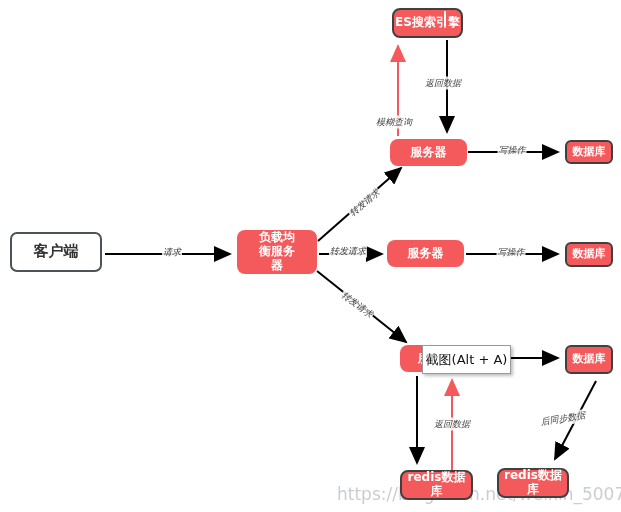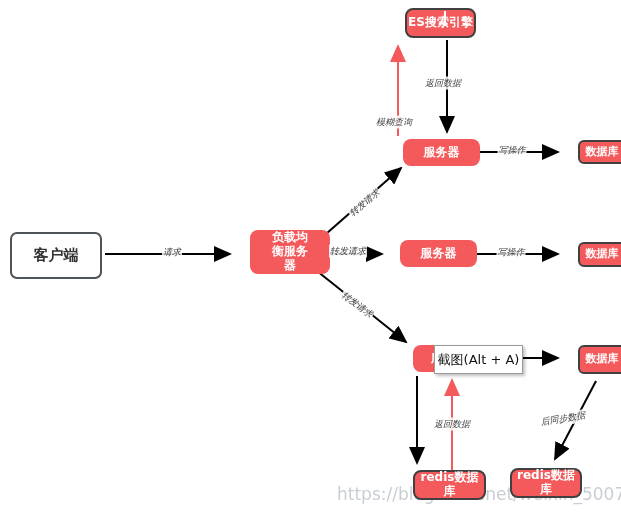--- a/index.html
+++ b/index.html
@@ -1,21 +1,21 @@
 <!DOCTYPE html>
 <html><head>
 <meta charset="utf-8">
 <style>
   html,body{margin:0;padding:0;}
   body{font-family:"DejaVu Sans","Liberation Sans",sans-serif;}
   .stage{position:relative;width:621px;height:512px;background:#ffffff;overflow:hidden;}
   .stage svg.edges{position:absolute;left:0;top:0;z-index:1;}
   .node{position:absolute;display:flex;align-items:center;justify-content:center;
         text-align:center;box-sizing:border-box;z-index:3;line-height:1.15;}
-  .node-red{background:#f4595b;color:#ffffff;font-weight:bold;border-radius:8px;margin-left:13px;}
+  .node-red{background:#f4595b;color:#ffffff;font-weight:bold;border-radius:8px;}
   .bordered{border:2px solid #404040;}
   .node-client{background:#ffffff;border:2px solid #4d5358;border-radius:7px;
         color:#333333;font-weight:bold;font-size:15px;}
   .edge-label{position:absolute;z-index:4;font-size:9px;font-style:italic;color:#3e3e3e;
         background:rgba(255,255,255,0.85);padding:0 1px;white-space:nowrap;
         transform:translate(-50%,-50%);}
   .tooltip{position:absolute;z-index:6;background:#ffffff;border:1px solid #9a9a9a;
         box-shadow:2px 2px 3px rgba(0,0,0,0.25);color:#111;font-size:13px;
         display:flex;align-items:center;justify-content:center;white-space:nowrap;}
   .watermark{position:absolute;z-index:2;color:#c9ced4;font-size:17px;white-space:nowrap;}
@@ -56,21 +56,21 @@
 
     <line x1="417" y1="376" x2="417" y2="463" stroke="#000" stroke-width="2" marker-end="url(#ab)"></line>
 
     <line x1="452" y1="470" x2="452" y2="380" stroke="#f4595b" stroke-width="2" marker-end="url(#ar)"></line>
 
     <line x1="596" y1="381" x2="555" y2="459" stroke="#000" stroke-width="2" marker-end="url(#ab)"></line>
   </svg>
 
   <div class="watermark" style="left:337px;top:484px;">https://blog.csdn.net/weixin_50074995</div>
 
-  <div class="node node-client" style="left:10px;top:232px;width:92px;height:47px;">客户端</div>
+  <div class="node node-client" style="left:10px;top:232px;width:92px;height:40px;">客户端</div>
 
   <div class="node node-red" style="left:237px;top:230px;width:80px;height:44px;font-size:12px;padding:2px 22px;">负载均衡服务器</div>
 
   <div class="node node-red bordered" style="left:392px;top:8px;width:71px;height:30px;font-size:12px;">ES搜索引擎</div>
 
   <div class="node node-red" style="left:390px;top:139px;width:77px;height:27px;font-size:12px;">服务器</div>
 
   <div class="node node-red" style="left:387px;top:240px;width:77px;height:27px;font-size:12px;">服务器</div>
 
   <div class="node node-red" style="left:400px;top:345px;width:72px;height:27px;font-size:12px;">服务器</div>
@@ -98,17 +98,17 @@
   <div class="edge-label" style="left:511px;top:252px;">写操作</div>
 
   <div class="edge-label" style="left:394px;top:89px;margin-top:33px;">模糊查询</div>
 
   <div class="edge-label" style="left:443px;top:83px;">返回数据</div>
 
   <div class="edge-label" style="left:452px;top:424px;">返回数据</div>
 
   <div class="edge-label" style="left:563px;top:419px;transform:translate(-50%,-50%) rotate(-9deg);">后同步数据</div>
 
-  <div class="tooltip" style="left:434px;top:345px;width:87px;height:27px;">截图(Alt + A)</div>
+  <div class="tooltip" style="left:422px;top:345px;width:87px;height:27px;">截图(Alt + A)</div>
 
   <div class="cursor-bar" style="left:444px;top:11px;"></div>
 
 </div>
 
 </body></html>

